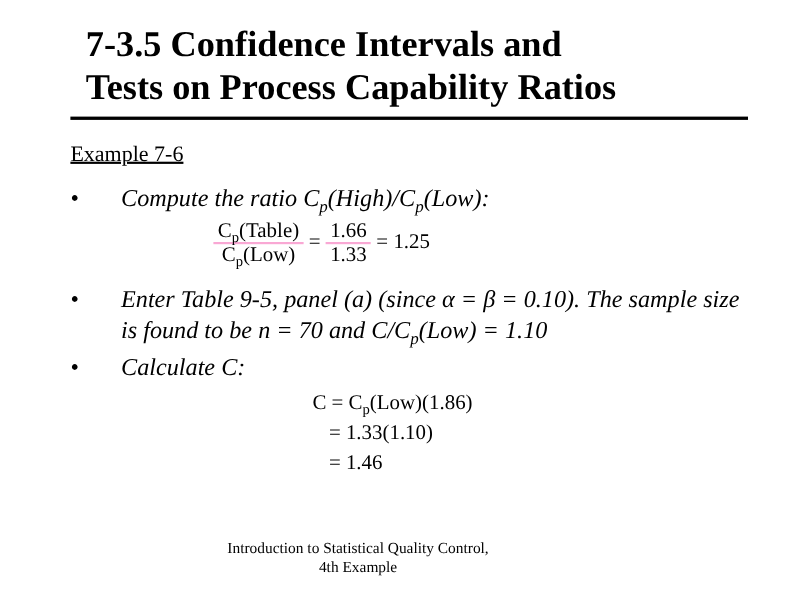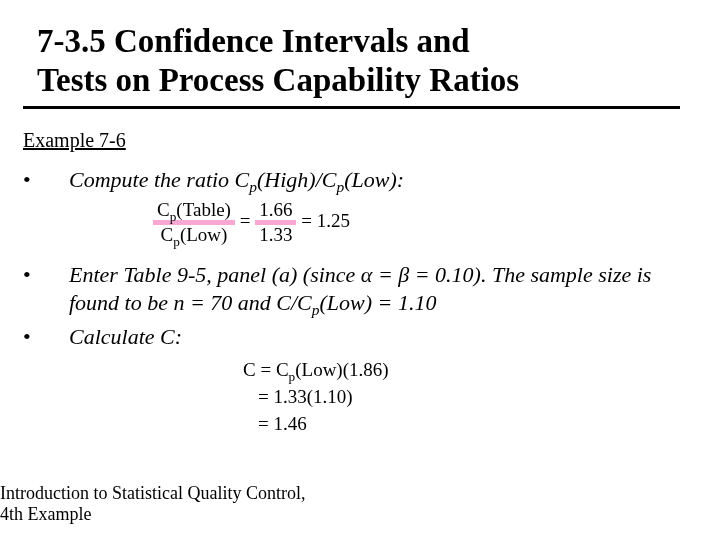--- a/index.html
+++ b/index.html
@@ -8,21 +8,21 @@
     width: 720px;
     height: 540px;
     background: #fff;
     font-family: "Times New Roman", Times, serif;
     color: #000;
   }
   .slide {
     box-sizing: border-box;
     width: 720px;
     height: 540px;
-    padding: 22px 40px 10px 23px;
+    padding: 22px 40px 10px 64px;
     position: relative;
   }
   .title {
     font-size: 33px;
     font-weight: bold;
     line-height: 1.18;
     margin: 0 0 6px 14px;
   }
   .rule {
     border: 0;
@@ -67,35 +67,35 @@
     display: inline-block;
     vertical-align: middle;
     text-align: center;
   }
   .frac .num {
     display: block;
     padding: 0 4px;
   }
   .frac .den {
     display: block;
-    border-top: 5px solid #f9a8d4;
+    border-top: 2px solid #f9a8d4;
     padding: 0 4px;
   }
   .eqblock2 {
     font-size: 19px;
     margin: 4px 0 0 220px;
     line-height: 1.4;
   }
   .footer {
     position: absolute;
     bottom: 14px;
     left: 0;
     width: 651px;
-    text-align: left;
-    font-size: 18px;
+    text-align: center;
+    font-size: 14px;
     line-height: 1.2;
   }
 </style>
 </head>
 <body>
 
 <div class="slide">
 
   <h1 class="title">
     <span>7-3.5 Confidence Intervals and</span><br>

